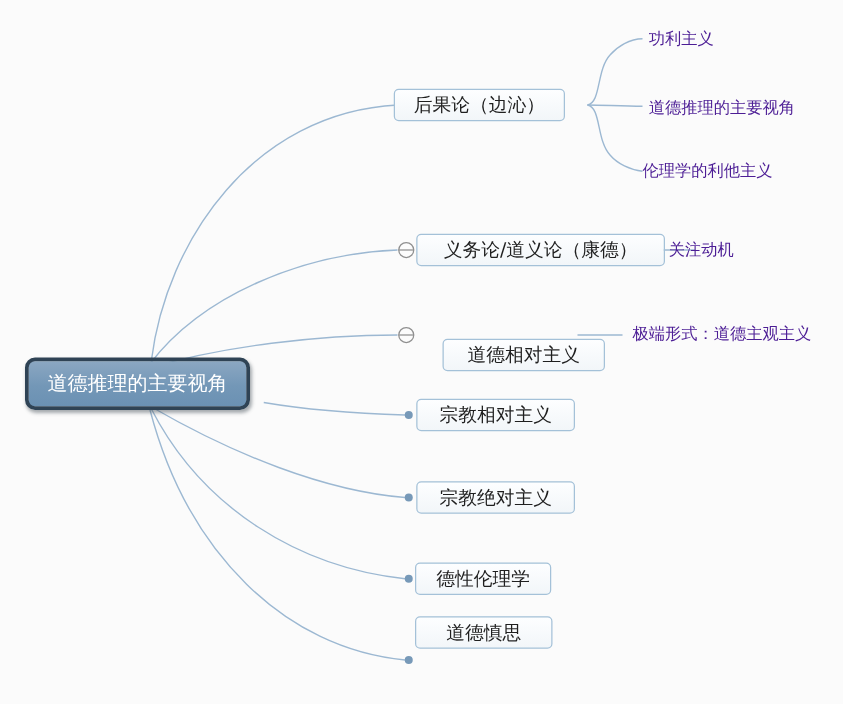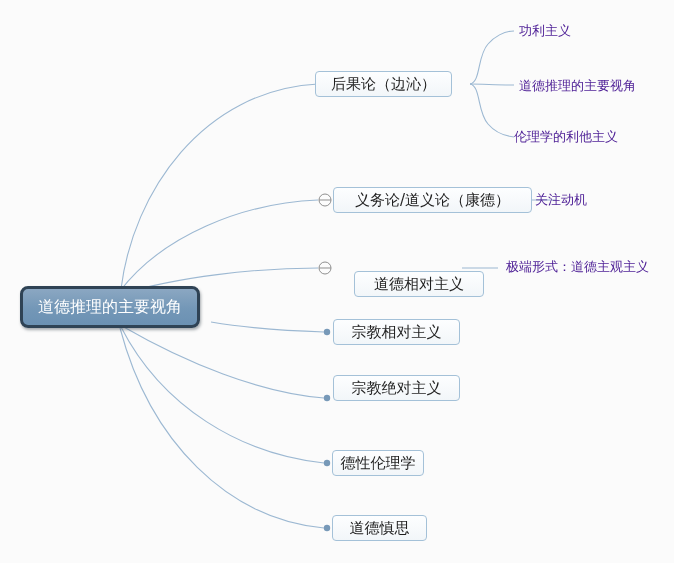--- a/index.html
+++ b/index.html
@@ -99,27 +99,27 @@
   </div>
   <div class="node branch-node" style="left:333px;top:187px;width:199px;">
     <span>义务论/道义论（康德）</span>
   </div>
   <div class="node branch-node" style="left:332px;top:271px;width:130px;margin-left:22px;">
     <span>道德相对主义</span>
   </div>
   <div class="node branch-node" style="left:333px;top:319px;width:127px;">
     <span>宗教相对主义</span>
   </div>
-  <div class="node branch-node" style="left:333px;top:375px;width:127px;">
+  <div class="node branch-node" style="left:333px;top:385px;width:127px;">
     <span>宗教绝对主义</span>
   </div>
-  <div class="node branch-node" style="left:332px;top:450px;width:92px;">
+  <div class="node branch-node" style="left:332px;top:450px;width:109px;">
     <span>德性伦理学</span>
   </div>
-  <div class="node branch-node" style="left:332px;top:515px;width:95px;">
+  <div class="node branch-node" style="left:332px;top:493px;width:110px;">
     <span>道德慎思</span>
   </div>
 
   <div class="leaf-label" style="left:519px;top:31px;">功利主义</div>
   <div class="leaf-label" style="left:519px;top:86px;">道德推理的主要视角</div>
   <div class="leaf-label" style="left:514px;top:137px;">伦理学的利他主义</div>
   <div class="leaf-label" style="left:535px;top:200px;">关注动机</div>
   <div class="leaf-label" style="left:506px;top:267px;">极端形式：道德主观主义</div>
 
 </div>

